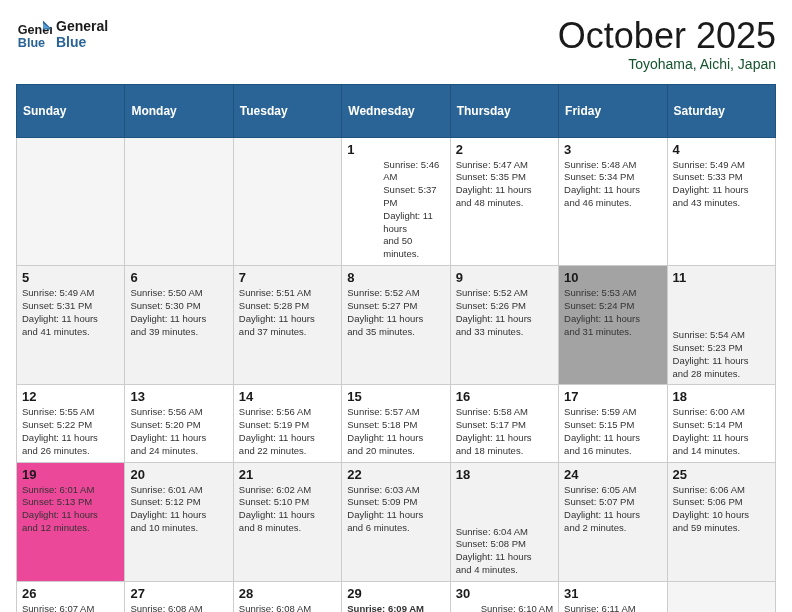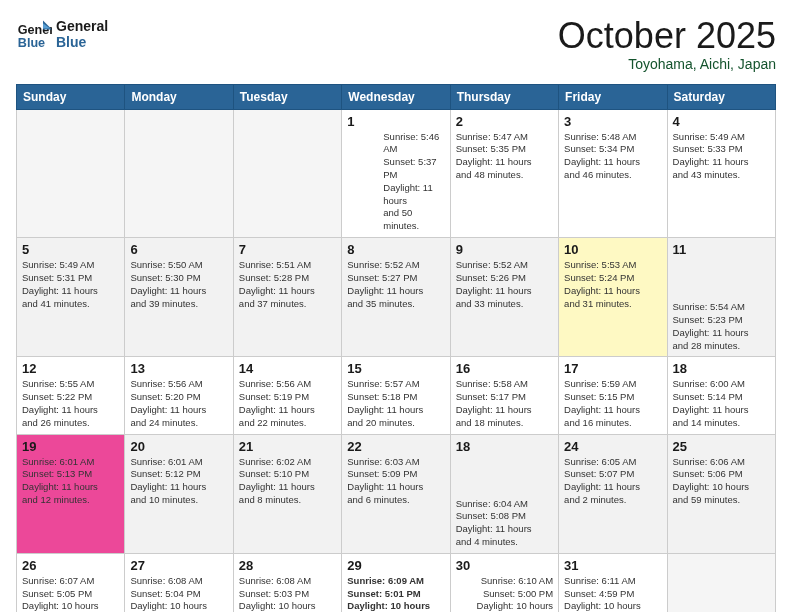--- a/index.html
+++ b/index.html
@@ -42,21 +42,21 @@
       width: 100%;
       border-collapse: collapse;
       border: 1px solid #ccc;
     }
     .calendar th {
       background-color: #2a6496;
       color: #fff;
       font-size: 12px;
       font-weight: bold;
       text-align: left;
-      padding: 5px 6px;
+      padding: 19px 6px;
       border: 1px solid #1e5380;
     }
     .calendar td {
       vertical-align: top;
       border: 1px solid #ccc;
       padding: 4px 5px;
       width: calc(100% / 7);
       min-height: 78px;
       background: #fff;
     }
@@ -175,21 +175,21 @@
 Daylight: 11 hours
 and 35 minutes.</div>
         </td>
         <td style="background: rgb(242, 242, 242);">
           <div class="day-number">9</div>
           <div class="day-info" style="white-space: pre-line;">Sunrise: 5:52 AM
 Sunset: 5:26 PM
 Daylight: 11 hours
 and 33 minutes.</div>
         </td>
-        <td style="background: #fef9c3;">
+        <td style="background: #a3a3a3;">
           <div class="day-number">10</div>
           <div class="day-info" style="white-space: pre-line;">Sunrise: 5:53 AM
 Sunset: 5:24 PM
 Daylight: 11 hours
 and 31 minutes.</div>
         </td>
         <td style="background: rgb(242, 242, 242);">
           <div class="day-number">11</div>
           <div class="day-info" style="white-space: pre-line; margin-top: 44px;">Sunrise: 5:54 AM
 Sunset: 5:23 PM

